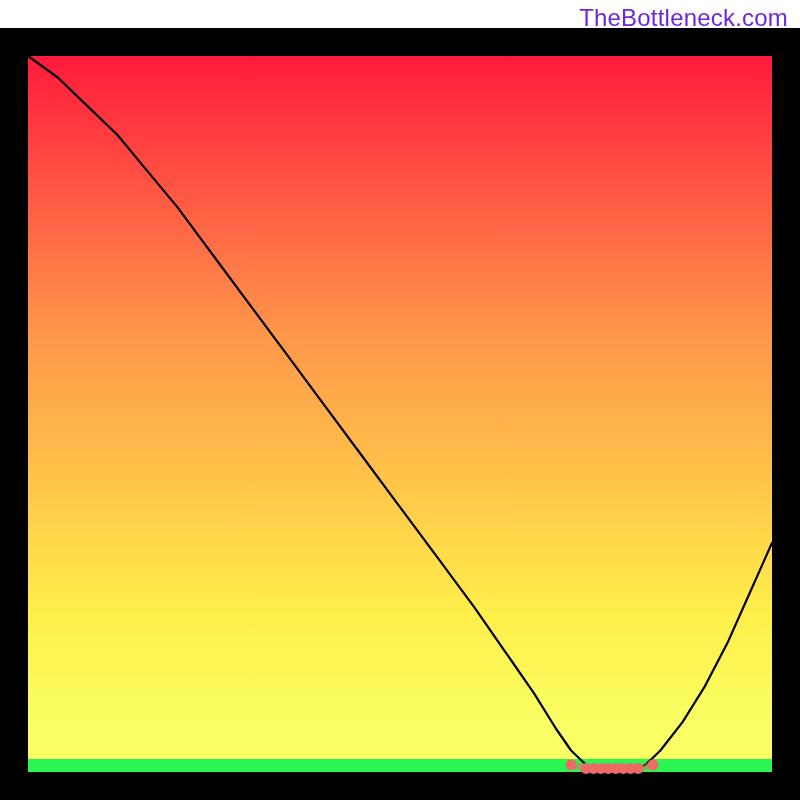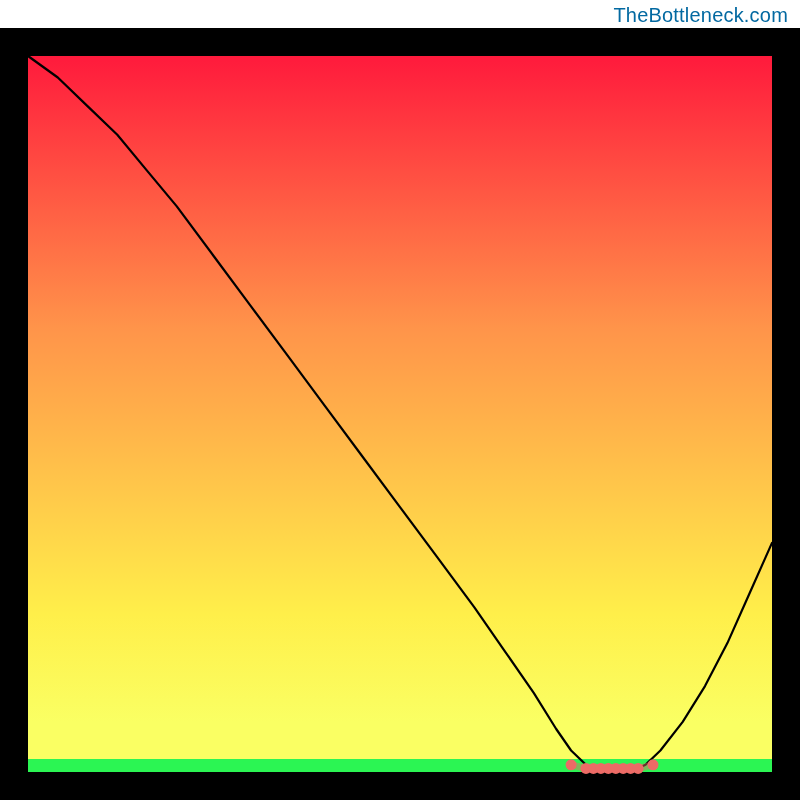--- a/index.html
+++ b/index.html
@@ -13,22 +13,22 @@
   }
   .wrapper {
     width: 800px;
     height: 800px;
     position: relative;
   }
   .attribution {
     position: absolute;
     top: 4px;
     right: 12px;
-    font-size: 20px;
-    color: #0369a1;
+    font-size: 24px;
+    color: #6d28d9;
     font-weight: 400;
     letter-spacing: 0.2px;
   }
   .chart {
     position: absolute;
     left: 0;
     top: 28px;
     width: 800px;
     height: 772px;
   }

